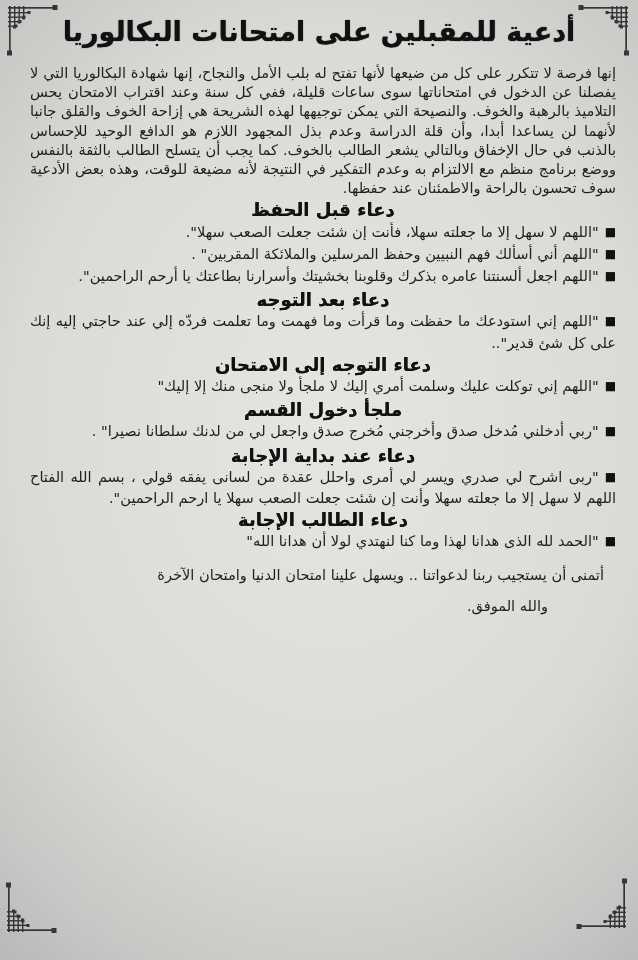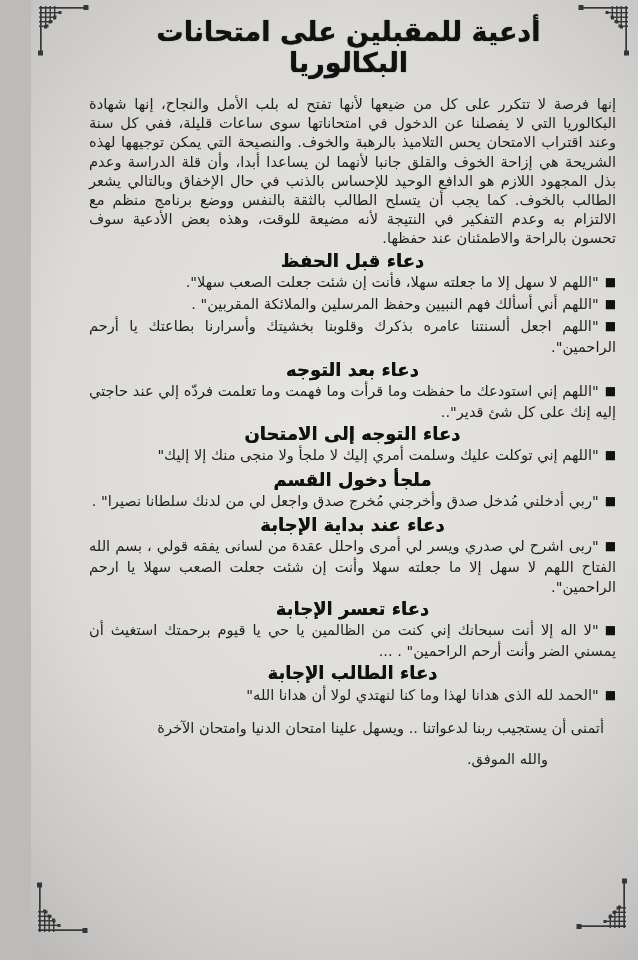--- a/index.html
+++ b/index.html
@@ -2,24 +2,23 @@
 <html lang="ar" dir="rtl"><head>
 <meta charset="utf-8">
 <style>
   html,body{margin:0;padding:0;}
   body{
     width:638px;height:960px;overflow:hidden;
     font-family:"DejaVu Sans","Liberation Sans",sans-serif;
     background:#bdbbb9;
   }
   .page{
-    position:relative;width:579px;height:960px;
+    position:relative;width:638px;height:960px;
     background:radial-gradient(ellipse 90% 75% at 52% 45%, #e7e5e2 0%, #dcdad7 55%, #c9c7c5 80%, #b3b1af 100%);
     color:#1c1c1c;
-    padding-left:28px;
   }
   .corner{position:absolute;width:56px;height:56px;opacity:.88;}
   .corner.tl{top:4px;left:6px;}
   .corner.tr{top:4px;right:8px;transform:scaleX(-1);}
   .corner.bl{bottom:26px;left:5px;transform:scaleY(-1);}
   .corner.br{bottom:30px;right:10px;transform:scale(-1,-1);}
   .title{
     text-align:center;
     font-size:27px;font-weight:900;color:#111;
     padding:16px 40px 6px 40px;
@@ -163,24 +162,20 @@
     <div class="section">
       <div class="section-heading">ملجأ دخول القسم</div>
       <p class="dua"><span class="bullet">■</span><span>"ربي أدخلني مُدخل صدق وأخرجني مُخرج صدق واجعل لي من لدنك سلطانا نصيرا" .</span></p>
     </div>
 
     <div class="section">
       <div class="section-heading">دعاء عند بداية الإجابة</div>
       <p class="dua"><span class="bullet">■</span><span>"ربى اشرح لي صدري ويسر لي أمرى واحلل عقدة من لسانى يفقه قولي ، بسم الله الفتاح اللهم لا سهل إلا ما جعلته سهلا وأنت إن شئت جعلت الصعب سهلا يا ارحم الراحمين".</span></p>
     </div>
 
-    <div class="section">
-      <div class="section-heading">دعاء تعسر الإجابة</div>
-      <p class="dua"><span class="bullet">■</span><span>"لا اله إلا أنت سبحانك إني كنت من الظالمين يا حي يا قيوم برحمتك استغيث أن يمسني الضر وأنت أرحم الراحمين" . ...</span></p>
-    </div>
 
 
     <div class="section">
       <div class="section-heading">دعاء الطالب الإجابة</div>
       <p class="dua"><span class="bullet">■</span><span>"الحمد لله الذى هدانا لهذا وما كنا لنهتدي لولا أن هدانا الله"</span></p>
       <p class="closing">أتمنى أن يستجيب ربنا لدعواتنا .. ويسهل علينا امتحان الدنيا وامتحان الآخرة</p>
       <p class="tail">والله الموفق.</p>
     </div>
 
   </div>

